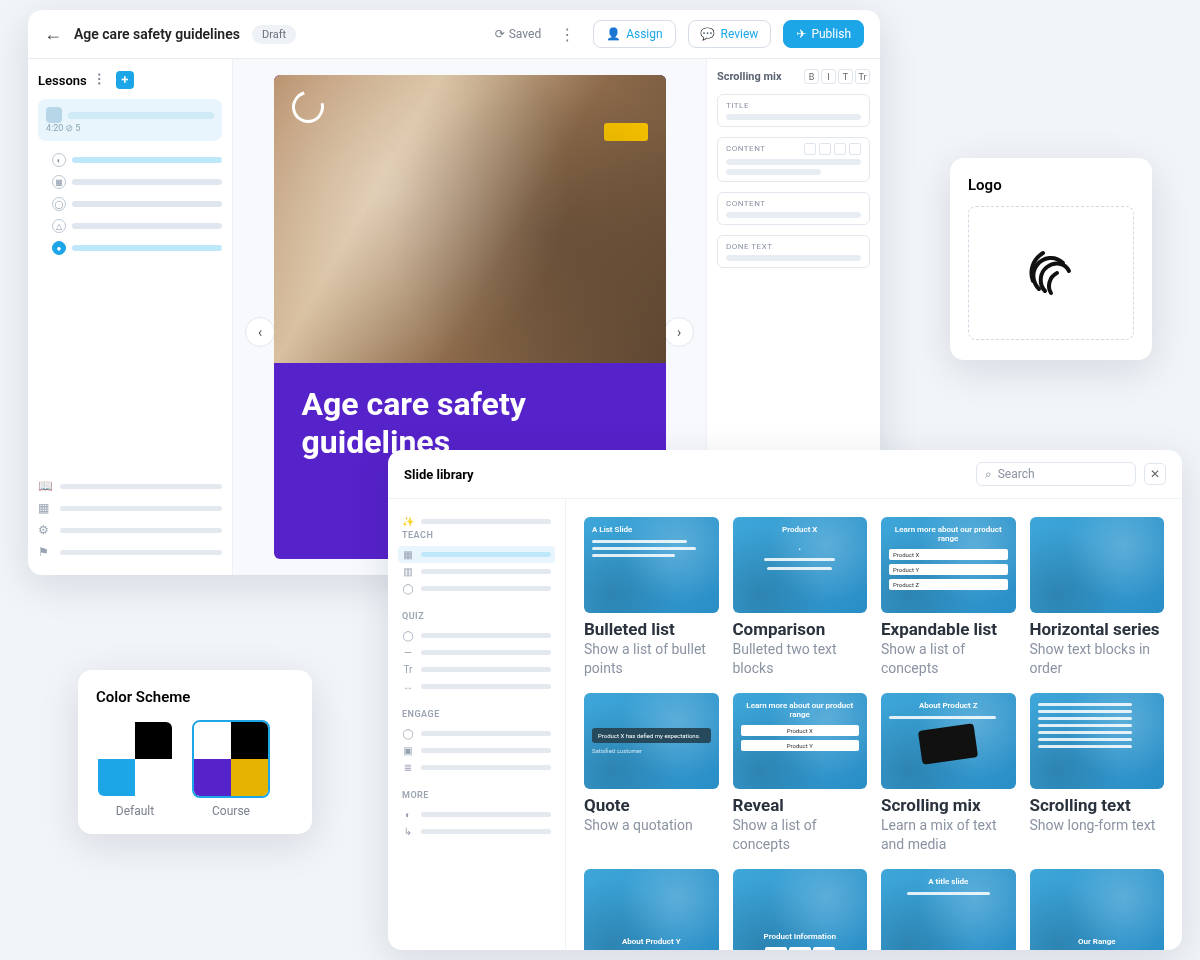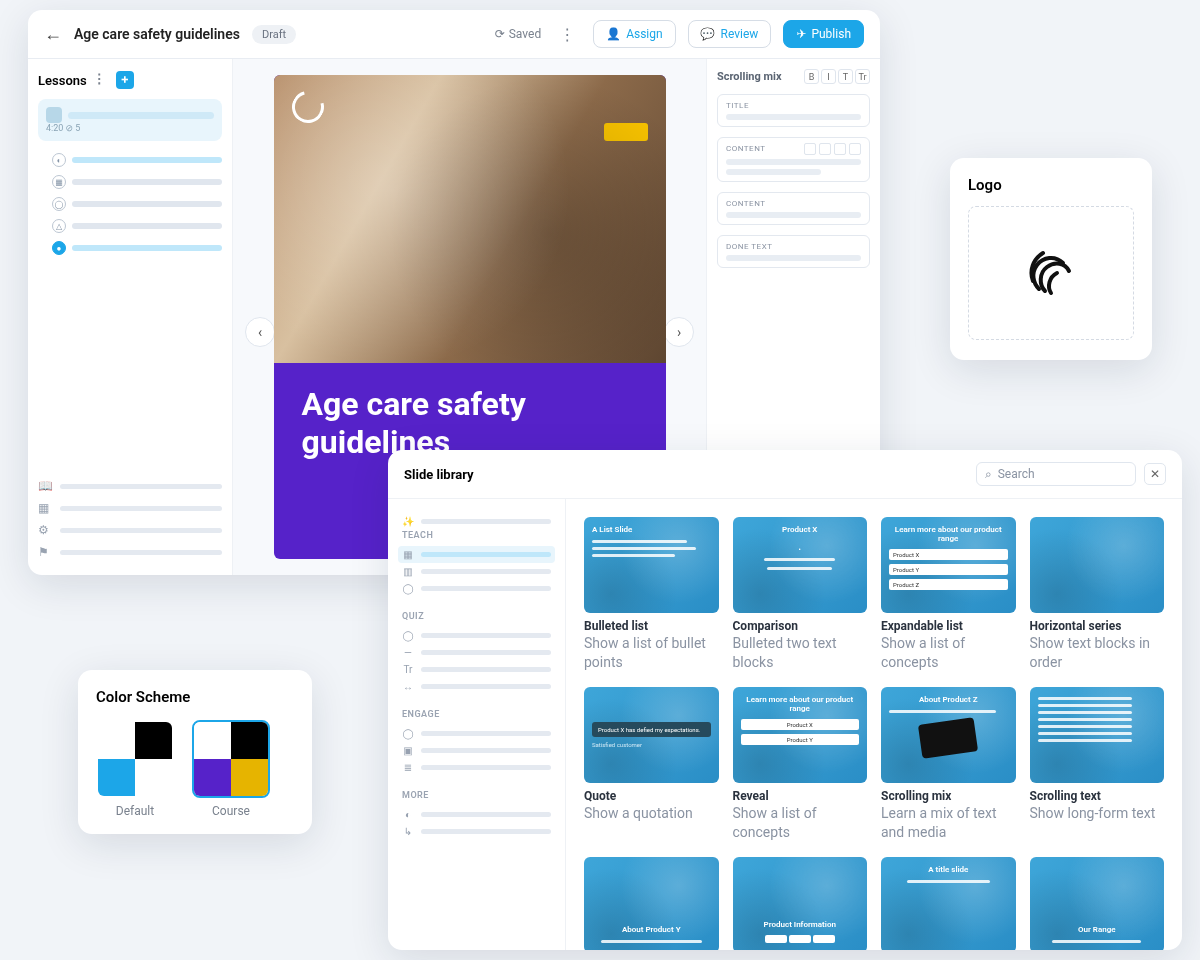--- a/index.html
+++ b/index.html
@@ -88,21 +88,21 @@
   .lib-side .ic3{width:12px;text-align:center;color:#97a1b0}
   .lib-side .bar2{height:5px;flex:1;background:#e4e9f0;border-radius:3px}
   .lib-grid{flex:1;overflow:auto;padding:18px;display:grid;grid-template-columns:repeat(4,1fr);gap:16px 14px;align-content:start}
   .tpl{}
   .thumb{height:96px;border-radius:6px;background:linear-gradient(135deg,#3ea6d9,#2a8ec6);position:relative;overflow:hidden;color:#fff;font-size:7px;padding:8px;display:flex;flex-direction:column}
   .thumb::before{content:"";position:absolute;inset:0;background:radial-gradient(circle at 70% 30%,rgba(255,255,255,.2),transparent 50%),radial-gradient(circle at 20% 80%,rgba(0,0,0,.15),transparent 50%)}
   .thumb *{position:relative}
   .thumb .tt{font-size:8px;font-weight:600;margin-bottom:4px}
   .thumb .li{height:3px;background:rgba(255,255,255,.85);border-radius:2px;margin:2px 0;width:80%}
   .thumb .wbox{background:#fff;color:#333;border-radius:2px;padding:2px 4px;font-size:6px;margin:2px 0}
-  .tpl b{display:block;font-size:12px;color:#2a323e;margin-top:6px}
+  .tpl b{display:block;font-size:17px;color:#2a323e;margin-top:6px}
   .tpl span{font-size:14px;color:#8a93a2}
 </style>
 </head>
 <body>
 
 <div class="panel editor">
   <div class="ed-top">
     <span class="back">←</span>
     <span class="title">Age care safety guidelines</span>
     <span class="pill">Draft</span>

